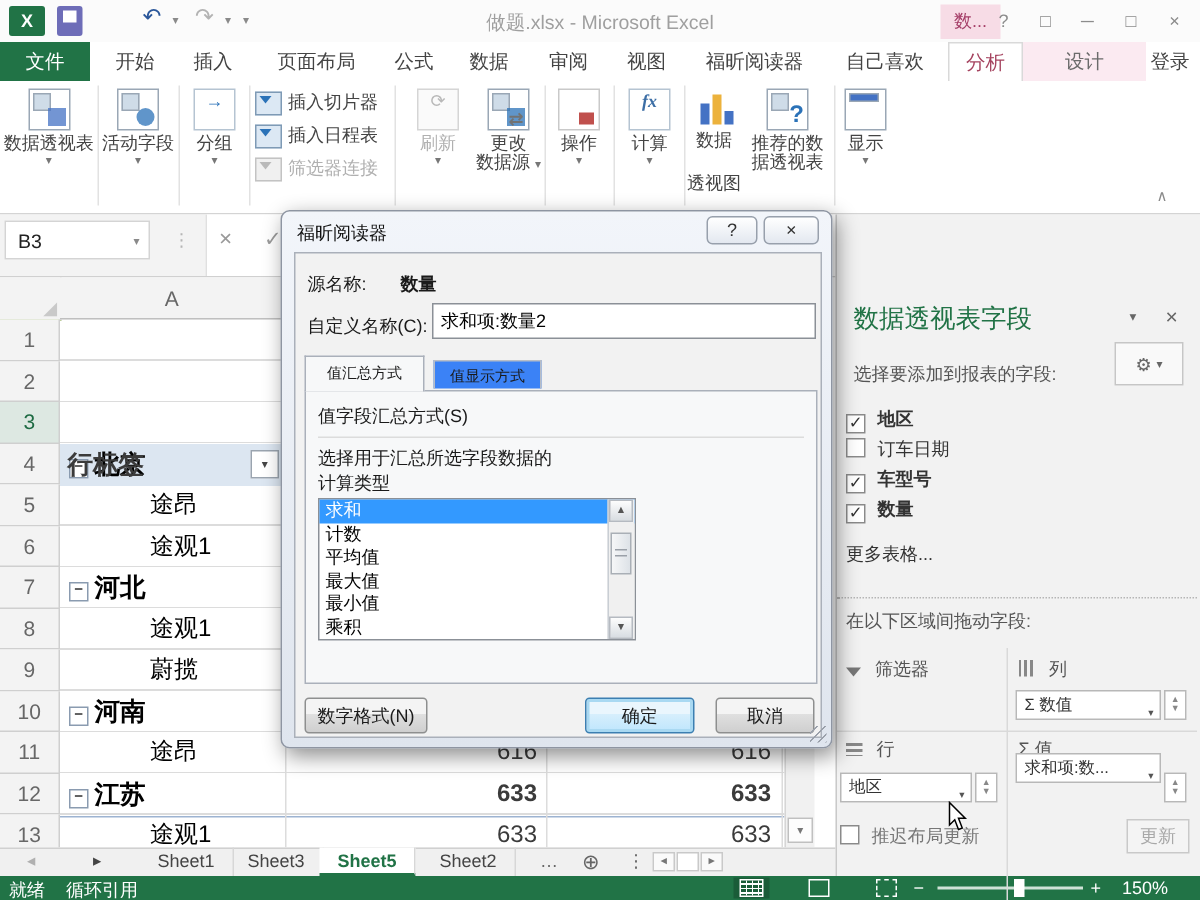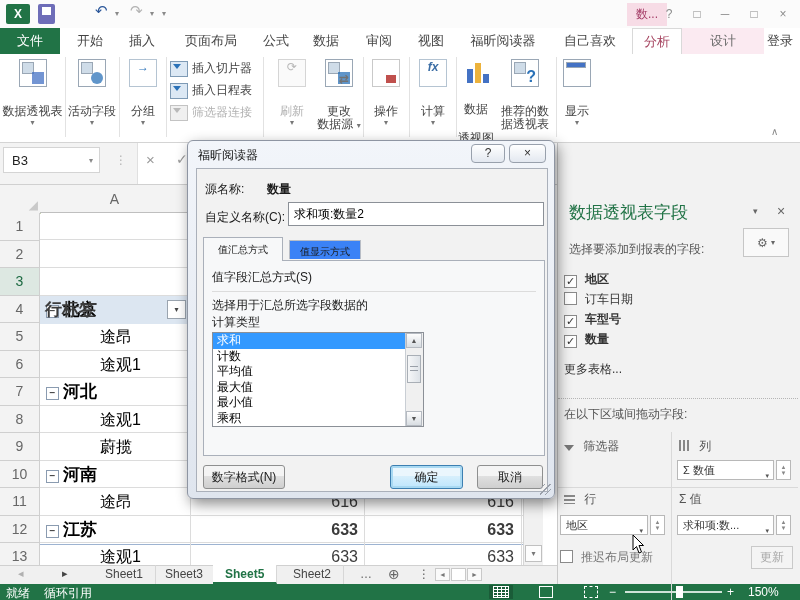--- a/index.html
+++ b/index.html
@@ -23,34 +23,34 @@
   #tabrow{left:0;top:28px;width:800px;height:26px;background:#fff}
   .rtab{top:0;height:26px;line-height:26px;text-align:center;color:#444;font-size:13px}
   #tab-file{background:#217346;color:#fff}
   .rtab.activectx{background:#fff;border:1px solid #d9d9d9;border-bottom:none;color:#a5435f;box-sizing:border-box}
   .rtab.ctx2{background:#fbeaf1;color:#6b6b6b}
   #signin{color:#444}
   
   #ribbon{left:0;top:54px;width:800px;height:89px;background:#fff;border-bottom:1px solid #d4d4d4;box-sizing:border-box}
   .gdiv{top:3px;width:1px;height:80px;background:#e2e2e2}
   .bigbtn{top:2px;text-align:center;color:#444}
-  .bigbtn .lbl{margin-top:18px;font-size:12px;line-height:13px}
+  .bigbtn .lbl{margin-top:2px;font-size:12px;line-height:13px}
   .chev{font-size:8px;color:#777;line-height:9px}
   .icon26{width:26px;height:26px;margin:3px auto 0;position:relative}
   .grid26{border:1px solid #9aa7b5;background:#fff}
   .grid26 i{position:absolute;left:2px;top:2px;width:10px;height:10px;background:#cfdce8;border:1px solid #9aa7b5}
   .grid26 b{position:absolute;right:2px;bottom:2px;width:12px;height:12px;background:#4472c4;opacity:.75}
   .smallrow{left:170px;height:21px;display:flex;align-items:center;font-size:12px;color:#444}
   .smallrow .si{width:16px;height:14px;margin-right:4px;border:1px solid #7e9ab5;background:#dce8f4;position:relative}
   .smallrow .si i{position:absolute;left:2px;top:2px;width:0;height:0;border-left:4px solid transparent;border-right:4px solid transparent;border-top:5px solid #2b72b8}
   .smallrow.dis{color:#b0b0b0}
   .smallrow.dis .si{border-color:#c3c3c3;background:#f0f0f0}
   .smallrow.dis .si i{border-top-color:#b9b9b9}
   .glabel{top:127px;font-size:11px;color:#8a8a8a;text-align:center}
-  .fx{font-style:italic;font-family:Liberation Sans, sans-serif;font-weight:bold;color:#3c6ea5}
+  .fx{font-style:italic;font-family:Liberation Serif, serif;font-weight:bold;color:#3c6ea5}
   .bars{position:relative}
   .bars i{position:absolute;bottom:2px;width:6px;background:#4472c4}
   .bars b{position:absolute;bottom:2px;width:6px;background:#ecb23c}
   .qmark{color:#2b72b8;font-weight:bold;font-size:16px}
   
   #fbar{left:0;top:143px;width:557px;height:42px;background:#f3f3f3;border-bottom:1px solid #d0d0d0;box-sizing:border-box}
   #namebox{left:3px;top:4px;width:97px;height:26px;background:#fff;border:1px solid #d4d4d4;line-height:26px;padding-left:8px;box-sizing:border-box;font-size:13px;color:#222}
   #namebox span.dd{position:absolute;right:6px;top:0;font-size:8px;color:#8a8a8a}
   #fxwhite{left:137px;top:0;width:420px;height:41px;background:#fff;border-left:1px solid #e0e0e0}
   
@@ -163,20 +163,21 @@
   <div class="ab" id="titlebar">
     <div class="ab qicon ctr" id="xlicon">X</div>
     <div class="ab qicon" id="saveicon">
         <i></i>
       </div>
     <span class="ab qglyph" style="left:95px">↶</span>
     <span class="ab dd8" style="left:115px;top:9px">▾</span>
     <span class="ab qglyph qgrey" style="left:130px">↷</span>
     <span class="ab dd8" style="left:150px;top:9px">▾</span>
     <span class="ab dd8" style="left:162px;top:9px">▾</span>
+    <div class="ab" id="wintitle">做题.xlsx - Microsoft Excel</div>
     <div class="ab" id="ctxgrp">数...</div>
     <div class="ab winbtn" style="left:658px">?</div>
     <div class="ab winbtn" style="left:686px">□</div>
     <div class="ab winbtn" style="left:714px">─</div>
     <div class="ab winbtn" style="left:743px">□</div>
     <div class="ab winbtn" style="left:772px">×</div>
   </div>
 
   <div class="ab" id="tabrow">
     <div class="ab rtab" id="tab-file" style="left:0;width:60px">文件</div>
@@ -458,21 +459,21 @@
     <div class="ab areahdr" style="left:121px;top:348px">
       <span>Σ</span>
       <span>值</span></div>
     <div class="ab pill" style="left:2px;top:372px;width:88px">
       <span>地区</span>
       <span class="pd">▾</span></div>
     <div class="ab spin" style="left:92px;top:372px">
       <span>▲</span>
         <span>▼</span>
       </div>
-    <div class="ab pill" style="left:119px;top:372px;width:97px">
+    <div class="ab pill" style="left:119px;top:359px;width:97px">
       <span>求和项:数...</span>
       <span class="pd">▾</span></div>
     <div class="ab spin" style="left:218px;top:372px">
       <span>▲</span>
         <span>▼</span>
       </div>
 
     <div class="ab panesm" style="left:2px;top:406px;color:#777">
       <span class="cb"></span><span>推迟布局更新</span></div>
     <div class="ab" id="updatebtn">更新</div>

